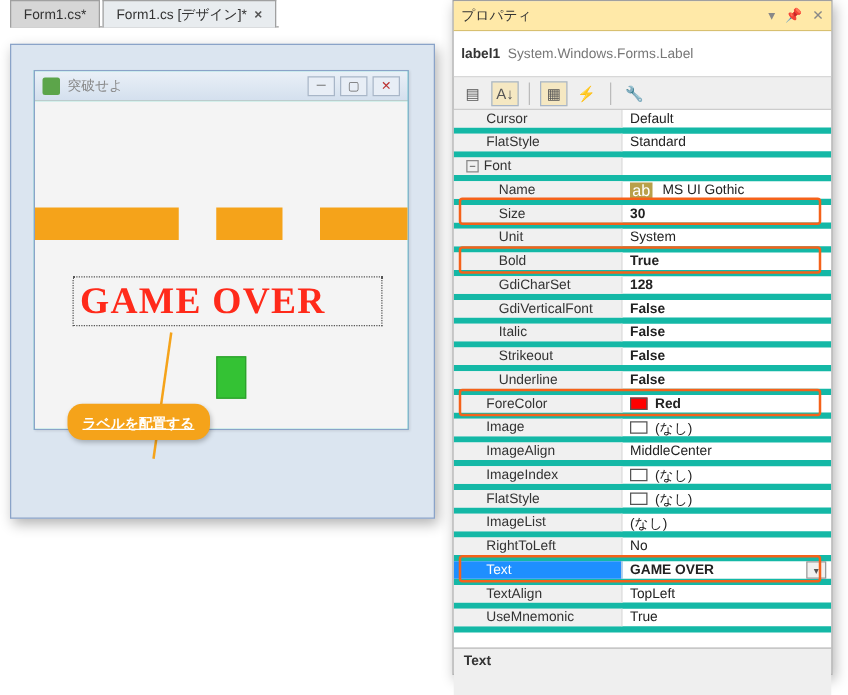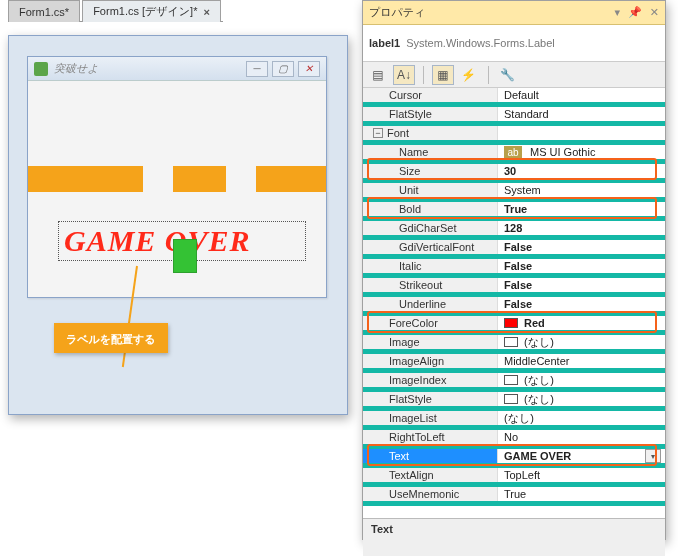--- a/index.html
+++ b/index.html
@@ -6,38 +6,38 @@
   body { background: #ffffff; width: 678px; height: 556px; position: relative; }
 
   
   .doc-tabs { position: absolute; top: 0; left: 8px; height: 22px; display: flex; border-bottom: 1px solid #999; }
   .doc-tab { height: 22px; padding: 4px 10px; background: #d6d6d6; border: 1px solid #a0a0a0; border-bottom: none; color: #333; margin-right: 2px; display: flex; align-items: center; gap: 6px; }
   .doc-tab.active { background: #e8ecef; }
   .doc-tab .x { color: #777; font-weight: bold; cursor: pointer; }
   .doc-tab.active .x { color: #555; }
 
   .left-container { position: absolute; top: 35px; left: 8px; width: 340px; height: 380px; background: #dbe5f0; border: 1px solid #8aa3c8; box-shadow: 2px 4px 10px rgba(0,0,0,0.3); }
-  .form-window { position: absolute; top: 20px; left: 18px; width: 300px; height: 242px; background: #5eead4; border: 1px solid #8aa3c8; box-shadow: 1px 1px 2px rgba(0,0,0,0.1); font-style: italic;}
+  .form-window { position: absolute; top: 20px; left: 18px; width: 300px; height: 288px; background: #5eead4; border: 1px solid #8aa3c8; box-shadow: 1px 1px 2px rgba(0,0,0,0.1);}
   .form-title { height: 24px; background: linear-gradient(#eaf0f7,#d4e0ee); border-bottom: 1px solid #bcc; display: flex; align-items: center; padding: 0 6px; color: #888; gap: 6px;}
   .form-title-icon { width: 14px; height: 14px; background: #5ca54a; border-radius: 2px; display:inline-block;}
   .form-title-btns { margin-left: auto; display: flex; gap: 4px; }
   .wbtn { width: 22px; height: 16px; border: 1px solid #a8b6c8; background: #e8eef6; color: #666; display: flex; align-items: center; justify-content: center; font-size: 10px;}
   .wbtn.x { color: #b33; }
 
   .form-body { position: relative; width: 100%; height: calc(100% - 24px); background: #f4f4f4; }
   .block { position: absolute; height: 26px; background: #f5a31a; top: 85px; }
   .b1 { left: 0; width: 115px; }
   .b2 { left: 145px; width: 53px; }
   .b3 { left: 228px; width: 70px; }
   .paddle { position: absolute; bottom: 24px; left: 145px; width: 24px; height: 34px; background: #34c234; border: 1px solid #2da02d; }
 
   .gameover { position: absolute; top: 143px; left: 36px; font-family: "MS UI Gothic"; font-size: 30px; font-weight: bold; color: #ff2a1a; letter-spacing: 1px; white-space: pre;}
   .gameover-sel { position:absolute; top:140px; left:30px; width:248px; height:40px; border:1px dotted #555; }
 
-  .callout { position: absolute; top: 287px; left: 45px; background: #f5a31a; color: #fff; font-size: 15px; padding: 6px 12px; border-radius: 0; font-weight: bold; box-shadow: 1px 2px 4px rgba(0,0,0,0.25);}
+  .callout { position: absolute; top: 287px; left: 45px; background: #f5a31a; color: #fff; font-size: 15px; padding: 6px 12px; border-radius: 12px; font-weight: bold; box-shadow: 1px 2px 4px rgba(0,0,0,0.25); text-decoration: underline;}
   .callout-line { position: absolute; top: 185px; left: 108px; width: 2px; height: 102px; background: #f5a31a; transform-origin: top; transform: rotate(8deg);}
 
   
   .props { position: absolute; top: 0; left: 362px; width: 304px; height: 540px; border: 1px solid #a0a0a0; background: #f0f0f0; box-shadow: 2px 4px 10px rgba(0,0,0,0.3);}
   .props-title { height: 24px; background: #ffe9a8; border-bottom: 1px solid #d8c070; display: flex; align-items: center; padding: 0 6px; color: #333;}
   .props-title .btns { margin-left:auto; display: flex; gap: 8px; color: #888; font-size: 12px;}
   .props-obj { height: 20px; display: flex; align-items: center; gap: 6px; padding: 18px 6px; background: #fff; border-bottom: 1px solid #ccc;}
   .props-obj .name { font-weight: bold; color: #333;}
   .props-obj .type { color: #777; text-align: center; }
 
@@ -52,21 +52,21 @@
   .prop-row { display: flex; height: 19px; border-bottom: 5px solid #14b8a6;}
   .prop-label { width: 135px; padding-left: 26px; display: flex; align-items: center; color: #333; background: #f0f0f0; border-right: 1px solid #ddd;}
   .prop-label.tree { padding-left: 10px; }
   .prop-label.sub { padding-left: 36px; }
   .expander { display:inline-block; width:10px; height:10px; border:1px solid #888; text-align:center; line-height:8px; margin-right:4px; font-size:9px; color:#444;}
   .prop-value { flex: 1; padding-left: 6px; display: flex; align-items: center; gap: 6px; color: #222; }
   .prop-value .bold { font-weight: bold; }
   .prop-value .swatch { width: 14px; height: 10px; border: 1px solid #555; display:inline-block;}
   .prop-value .swatch.red { background: #ff0000; }
   .prop-value .swatch.empty { background: #fff; }
-  .prop-value .ab { display:inline-flex; width:18px; height:13px; background:#b8a04a; color:#fff; font-size:10px; align-items:center; justify-content:center; margin-right:2px;}
+  .prop-value .ab { display:inline-flex; width:18px; height:13px; background:#b8a04a; color:#fff; font-size:13px; align-items:center; justify-content:center; margin-right:2px;}
   .prop-row.selected .prop-label { background: #1e8fff; color: #fff; }
   .prop-row.selected .prop-value { }
   .prop-value .dd { margin-left:auto; width:16px; height:14px; border:1px solid #999; background:#f0f0f0; display:flex; align-items:center; justify-content:center; font-size:8px; color:#555; margin-right:4px;}
   
   .highlight-box { position: absolute; border: 2px solid #f5621a; border-radius: 3px; pointer-events: none;}
   .hb-size { top: 157px; left: 4px; width: 290px; height: 22px; }
   .hb-bold { top: 196px; left: 4px; width: 290px; height: 22px; }
   .hb-fore { top: 310px; left: 4px; width: 290px; height: 22px; }
   .hb-text { top: 443px; left: 4px; width: 290px; height: 22px; }
 

